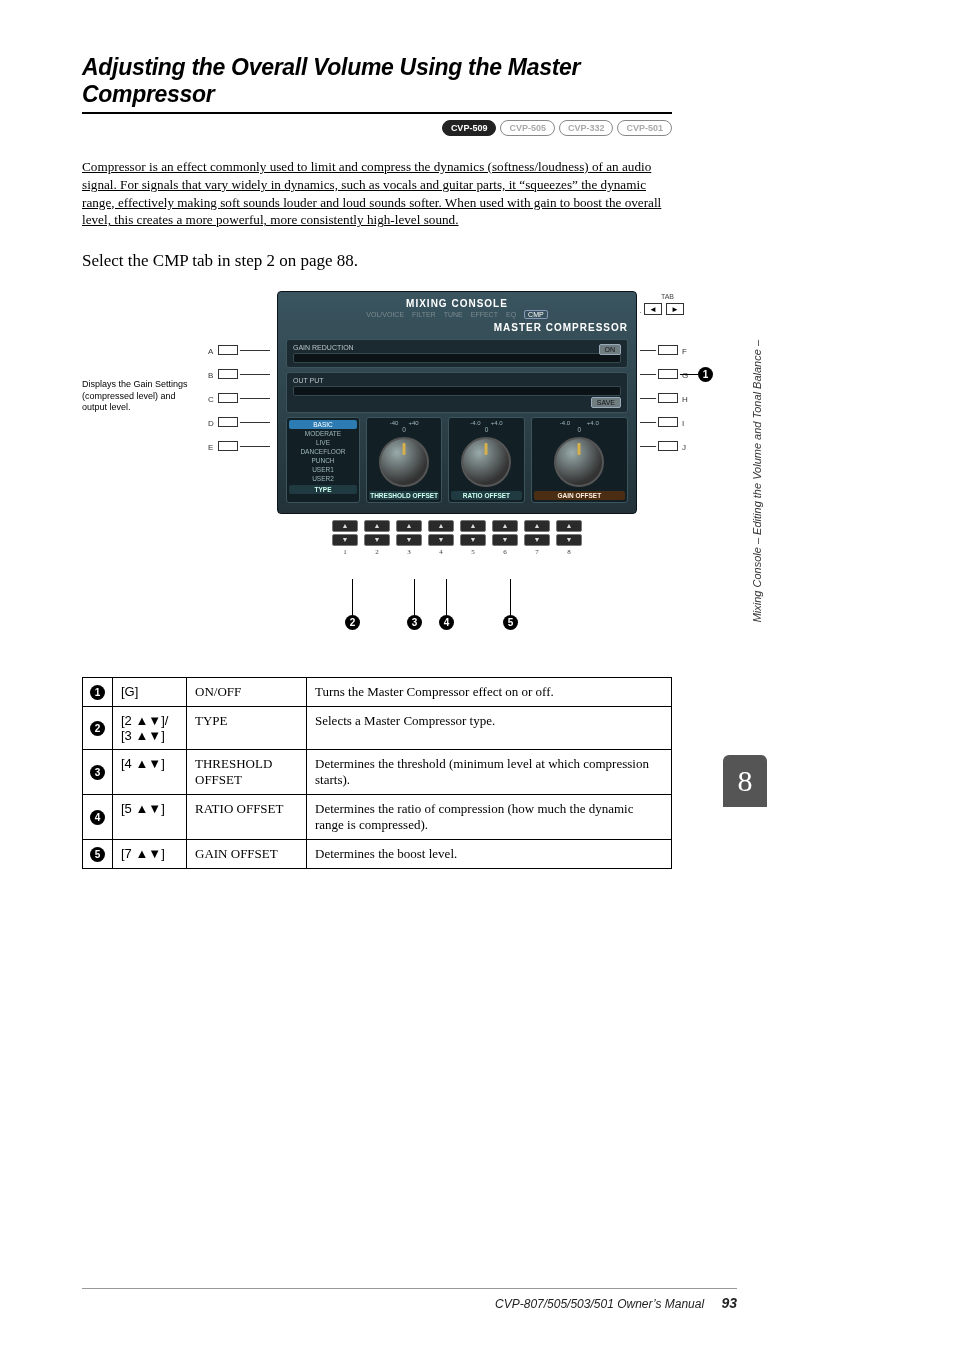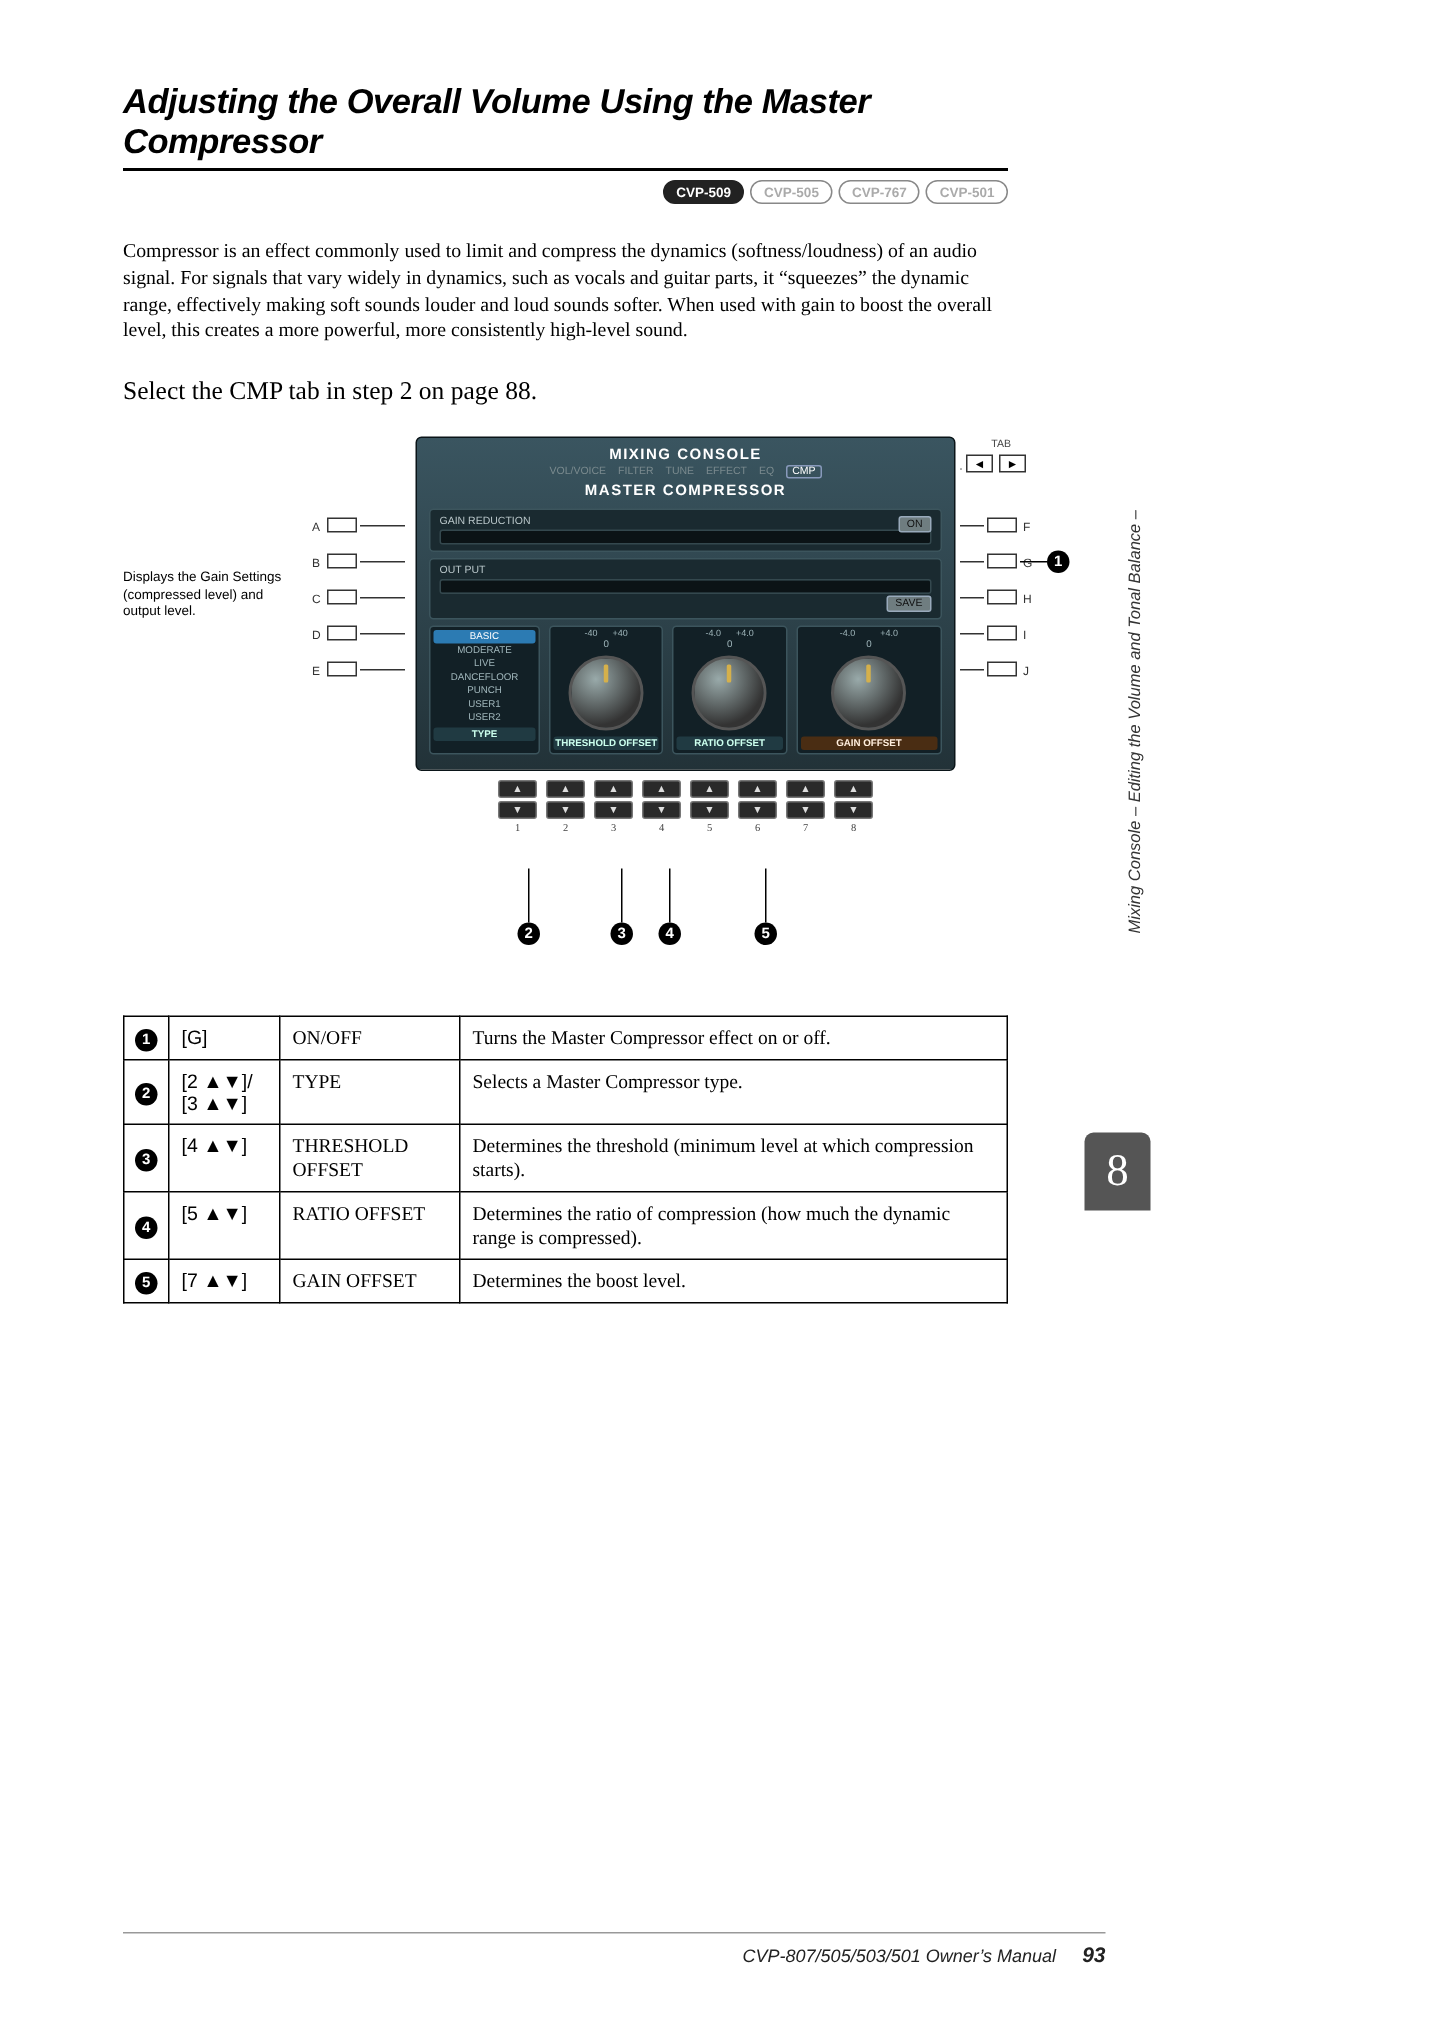--- a/index.html
+++ b/index.html
@@ -3,34 +3,34 @@
 <meta charset="utf-8">
 <style>
   * { box-sizing: border-box; margin: 0; padding: 0; }
   html, body { width: 954px; height: 1351px; font-family: Georgia, 'Times New Roman', serif; color: #000; background: #fff; }
   .page { position: relative; width: 805px; height: 1351px; padding: 54px 68px 0 82px; border-radius: 12px; }
   .content { width: 590px; }
   .section-title { font-family: Arial, Helvetica, sans-serif; font-style: italic; font-weight: 700; font-size: 23px; letter-spacing: -0.3px; border-bottom: 2px solid #000; padding-bottom: 4px; margin-bottom: 6px; }
   .badges { display: flex; justify-content: flex-end; gap: 4px; margin-bottom: 22px; }
   .badge { font-family: Arial, sans-serif; font-size: 9px; font-weight: 700; padding: 2px 8px; border-radius: 9px; border: 1px solid #888; color: #aaa; background: #fff; }
   .badge.active { background: #222; color: #fff; border-color: #222; text-align: center; }
-  .body-text { font-size: 13.2px; line-height: 1.35; margin-bottom: 22px; }
+  .body-text { font-size: 13.2px; line-height: 1.35; margin-bottom: 22px; text-decoration: underline; }
   .subheading { font-family: Arial, Helvetica, sans-serif; font-weight: 700; font-size: 19px; border-bottom: 1px solid #000; padding-bottom: 6px; margin-bottom: 20px; }
   .lead { font-size: 17px; margin-bottom: 20px; }
 
   .figure { position: relative; height: 340px; margin-bottom: 16px; }
   .side-note { position: absolute; left: 0; top: 88px; width: 110px; font-family: Arial, sans-serif; font-size: 9px; line-height: 1.25; }
 
   .screen-shot { position: absolute; left: 195px; top: 0; width: 360px; }
   .console { width: 360px; background: linear-gradient(#3a5560,#223238); border: 1px solid #0a1418; border-radius: 4px; padding: 6px 8px 10px; color: #cfd7d9; font-family: Arial, sans-serif; }
   .console-title { text-align: center; font-size: 10px; font-weight: 700; color: #fff; letter-spacing: 1px; margin-bottom: 2px; }
   .tabrow { font-size: 7px; color: #7a8a8e; text-align: center; margin-bottom: 4px; }
   .tabrow span { margin: 0 4px; }
   .tabrow .cur { color: #fff; border: 1px solid #89b; padding: 0 3px; border-radius: 2px; }
-  .mc-title { text-align: center; font-size: 10px; font-weight: 700; color: #fff; letter-spacing: 1px; margin: 4px 0 6px; }
+  .mc-title { text-align: right; font-size: 10px; font-weight: 700; color: #fff; letter-spacing: 1px; margin: 4px 0 6px; }
   .panel { background: #1a2a30; border: 1px solid #3c555d; border-radius: 3px; padding: 4px 6px; margin-bottom: 4px; position: relative; }
   .panel-label { font-size: 7px; color: #b9c6c9; margin-bottom: 2px; }
   .led-strip { height: 10px; background: linear-gradient(90deg,#0b1316,#0b1316); border: 1px solid #34484e; border-radius: 2px; }
   .onbtn { position: absolute; right: 6px; top: 4px; font-size: 7px; padding: 1px 5px; background: #6f7d80; color: #111; border-radius: 2px; border: 1px solid #9ab; }
   .savebtn { position: absolute; right: 6px; bottom: 4px; font-size: 7px; padding: 1px 5px; background: #6f7d80; color: #111; border-radius: 2px; border: 1px solid #9ab; }
   .lower { display: flex; gap: 6px; }
   .typecol { width: 74px; background: #122026; border: 1px solid #3c555d; border-radius: 3px; padding: 2px; font-size: 6.5px; text-align: center; }
   .typecol .hdr { background: #203a42; border-radius: 2px; padding: 1px 0; margin-top: 2px; font-weight: 700; color: #cfe; }
   .typecol .opt { color: #9fb5ba; padding: 1px 0; }
   .typecol .opt.sel { background: #2c7bb3; color: #fff; border-radius: 2px; }
@@ -74,21 +74,21 @@
 </head>
 <body>
 
 <div class="page">
   <div class="content">
     <h1 class="section-title">Adjusting the Overall Volume Using the Master Compressor</h1>
 
     <div class="badges">
       <span class="badge active">CVP-509</span>
       <span class="badge">CVP-505</span>
-      <span class="badge">CVP-767</span>
+      <span class="badge">CVP-332</span>
       <span class="badge">CVP-501</span>
     </div>
 
     <p class="body-text">Compressor is an effect commonly used to limit and compress the dynamics (softness/loudness) of an audio signal. For signals that vary widely in dynamics, such as vocals and guitar parts, it “squeezes” the dynamic range, effectively making soft sounds louder and loud sounds softer. When used with gain to boost the overall level, this creates a more powerful, more consistently high-level sound.</p>
 
 
     <p class="lead">Select the CMP tab in step 2 on page 88.</p>
 
     <div class="figure">
       <div class="side-note">Displays the Gain Settings (compressed level) and output level.</div>

